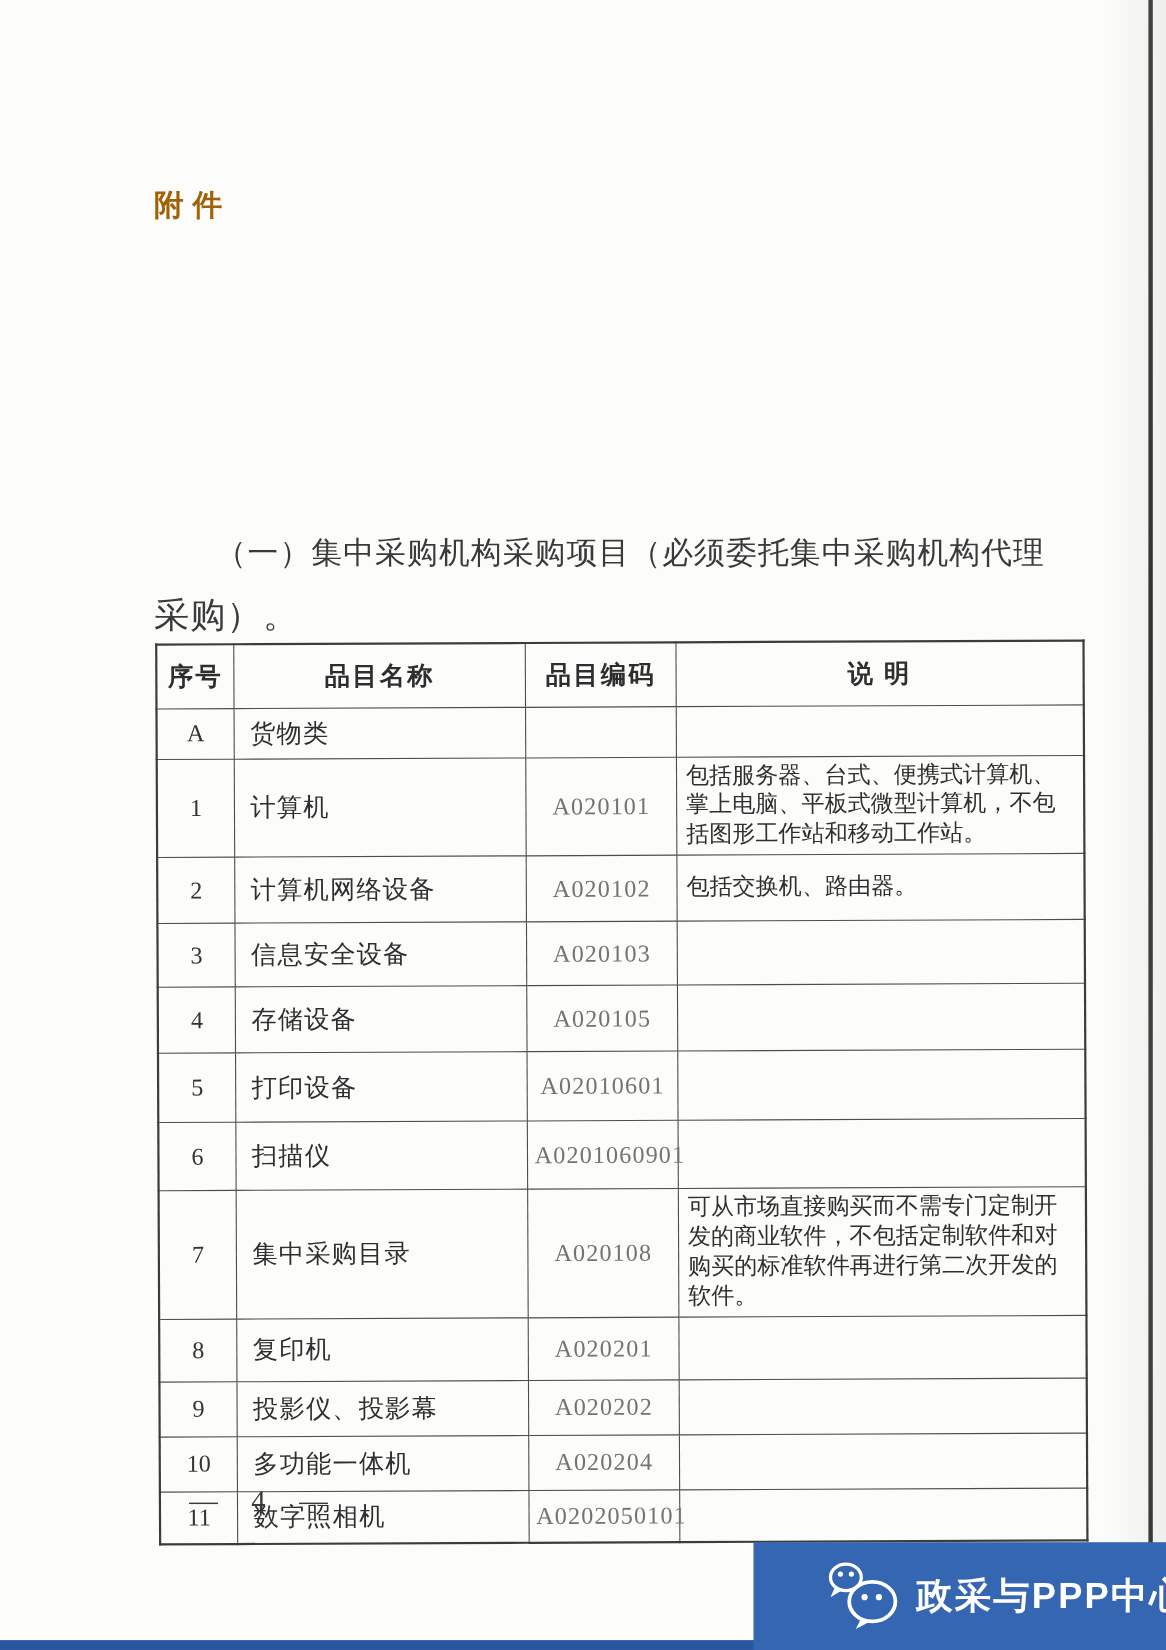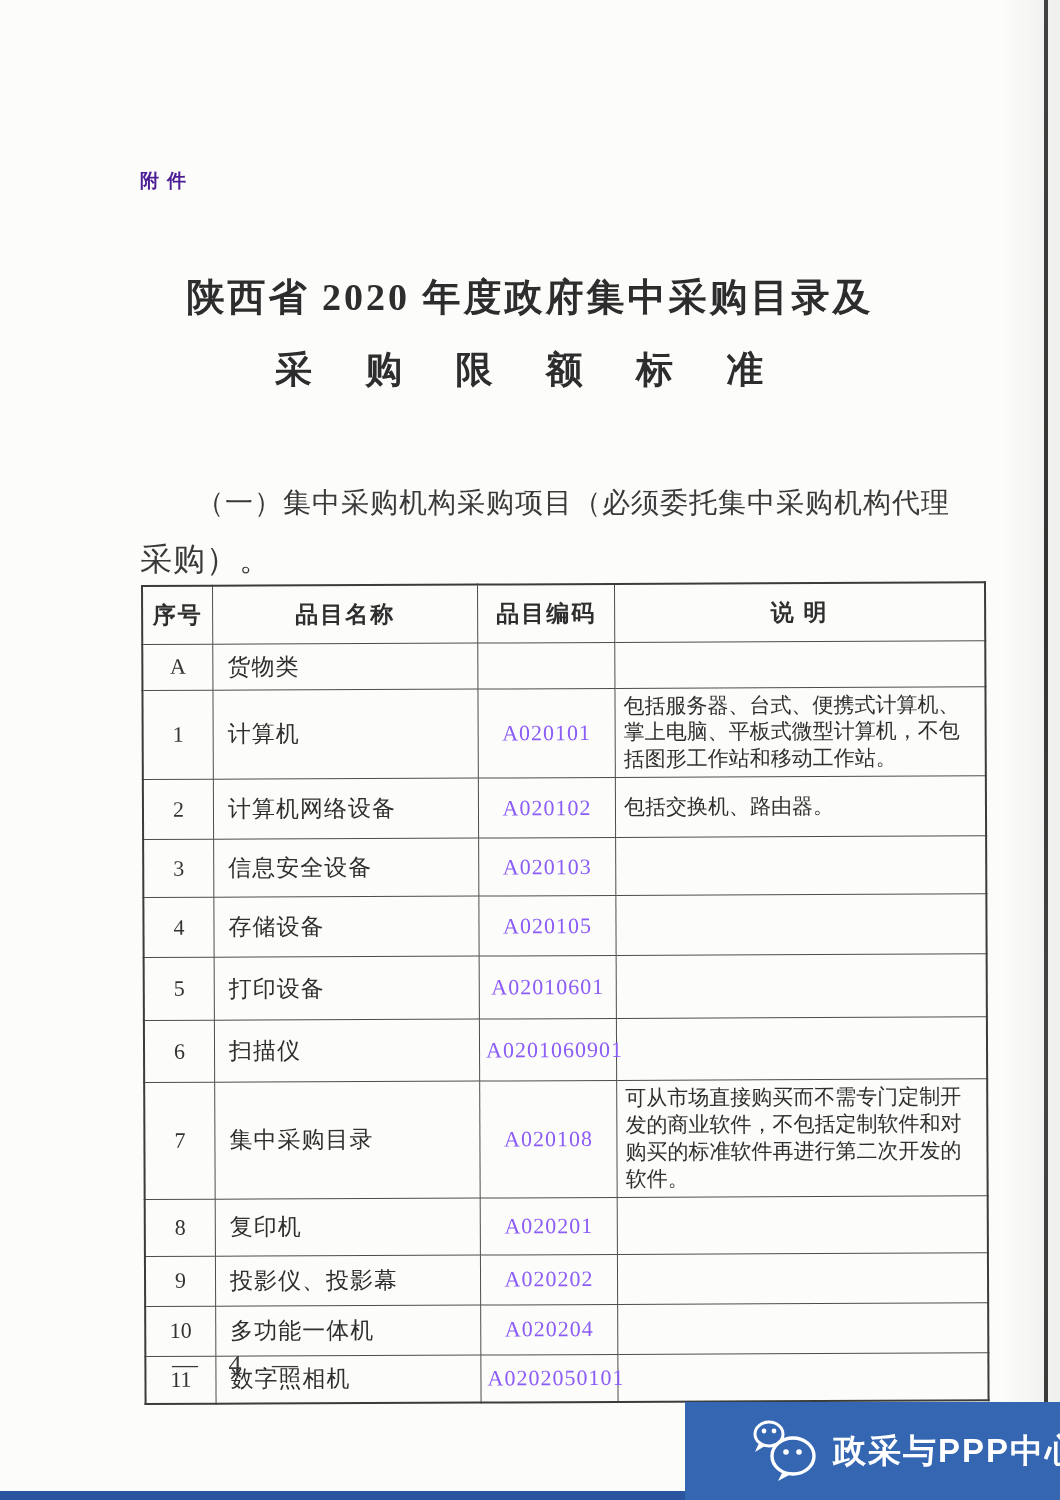--- a/index.html
+++ b/index.html
@@ -25,22 +25,22 @@
     position: absolute;
     top: 0; right: 0;
     width: 60px; height: 1500px;
     background: linear-gradient(90deg, rgba(0,0,0,0) 0%, rgba(0,0,0,.05) 100%);
     pointer-events: none;
   }
   .attachment-label {
     position: absolute;
     left: 140px; top: 168px;
     font-family: Liberation Serif, serif;
-    font-size: 19px; font-weight: 700; letter-spacing: 8px;
-    color: #4c1d95;
+    font-size: 27px; font-weight: 700; letter-spacing: 8px;
+    color: #a16207;
   }
   .doc-title {
     position: absolute;
     left: 0; top: 272px;
     width: 1060px;
     text-align: center;
     font-weight: 700;
     color: #2d2d2d;
   }
   .doc-title .line1 {
@@ -100,21 +100,21 @@
     color: #2e2e2e;
   }
   td.cell-no {
     font-size: 22px; text-align: center; color: #333;
   }
   td.cell-name {
     font-family: "Liberation Sans", "DejaVu Sans", sans-serif;
     font-size: 23px; color: #2f2f2f; padding-left: 14px; letter-spacing: 1px;
   }
   td.cell-code {
-    font-size: 22px; text-align: center; color: #8b5cf6; letter-spacing: 1px;
+    font-size: 22px; text-align: center; color: #737373; letter-spacing: 1px;
   }
   td.cell-desc {
     font-family: "Liberation Sans", "DejaVu Sans", sans-serif;
     font-size: 21px; line-height: 1.28; color: #2f2f2f;
     padding: 4px 8px;
   }
   .page-number {
     position: absolute;
     left: 172px; top: 1350px;
     font-size: 26px; color: #3a3a3a;
@@ -148,24 +148,20 @@
 </head>
 <body>
 
 <div class="page">
 
   <div class="scan-shade"></div>
   <div class="scan-line-right"></div>
 
   <div class="attachment-label">附件</div>
 
-  <div class="doc-title">
-    <div class="line1">陕西省 2020 年度政府集中采购目录及</div>
-    <div class="line2">采 购 限 额 标 准</div>
-  </div>
 
   <div class="para-line1">（一）集中采购机构采购项目（必须委托集中采购机构代理</div>
   <div class="para-line2">采购）。</div>
 
   <table class="catalog-table">
     <thead>
       <tr style="height:58px;">
         <th class="col-no">序号</th>
         <th class="col-name">品目名称</th>
         <th class="col-code">品目编码</th>

